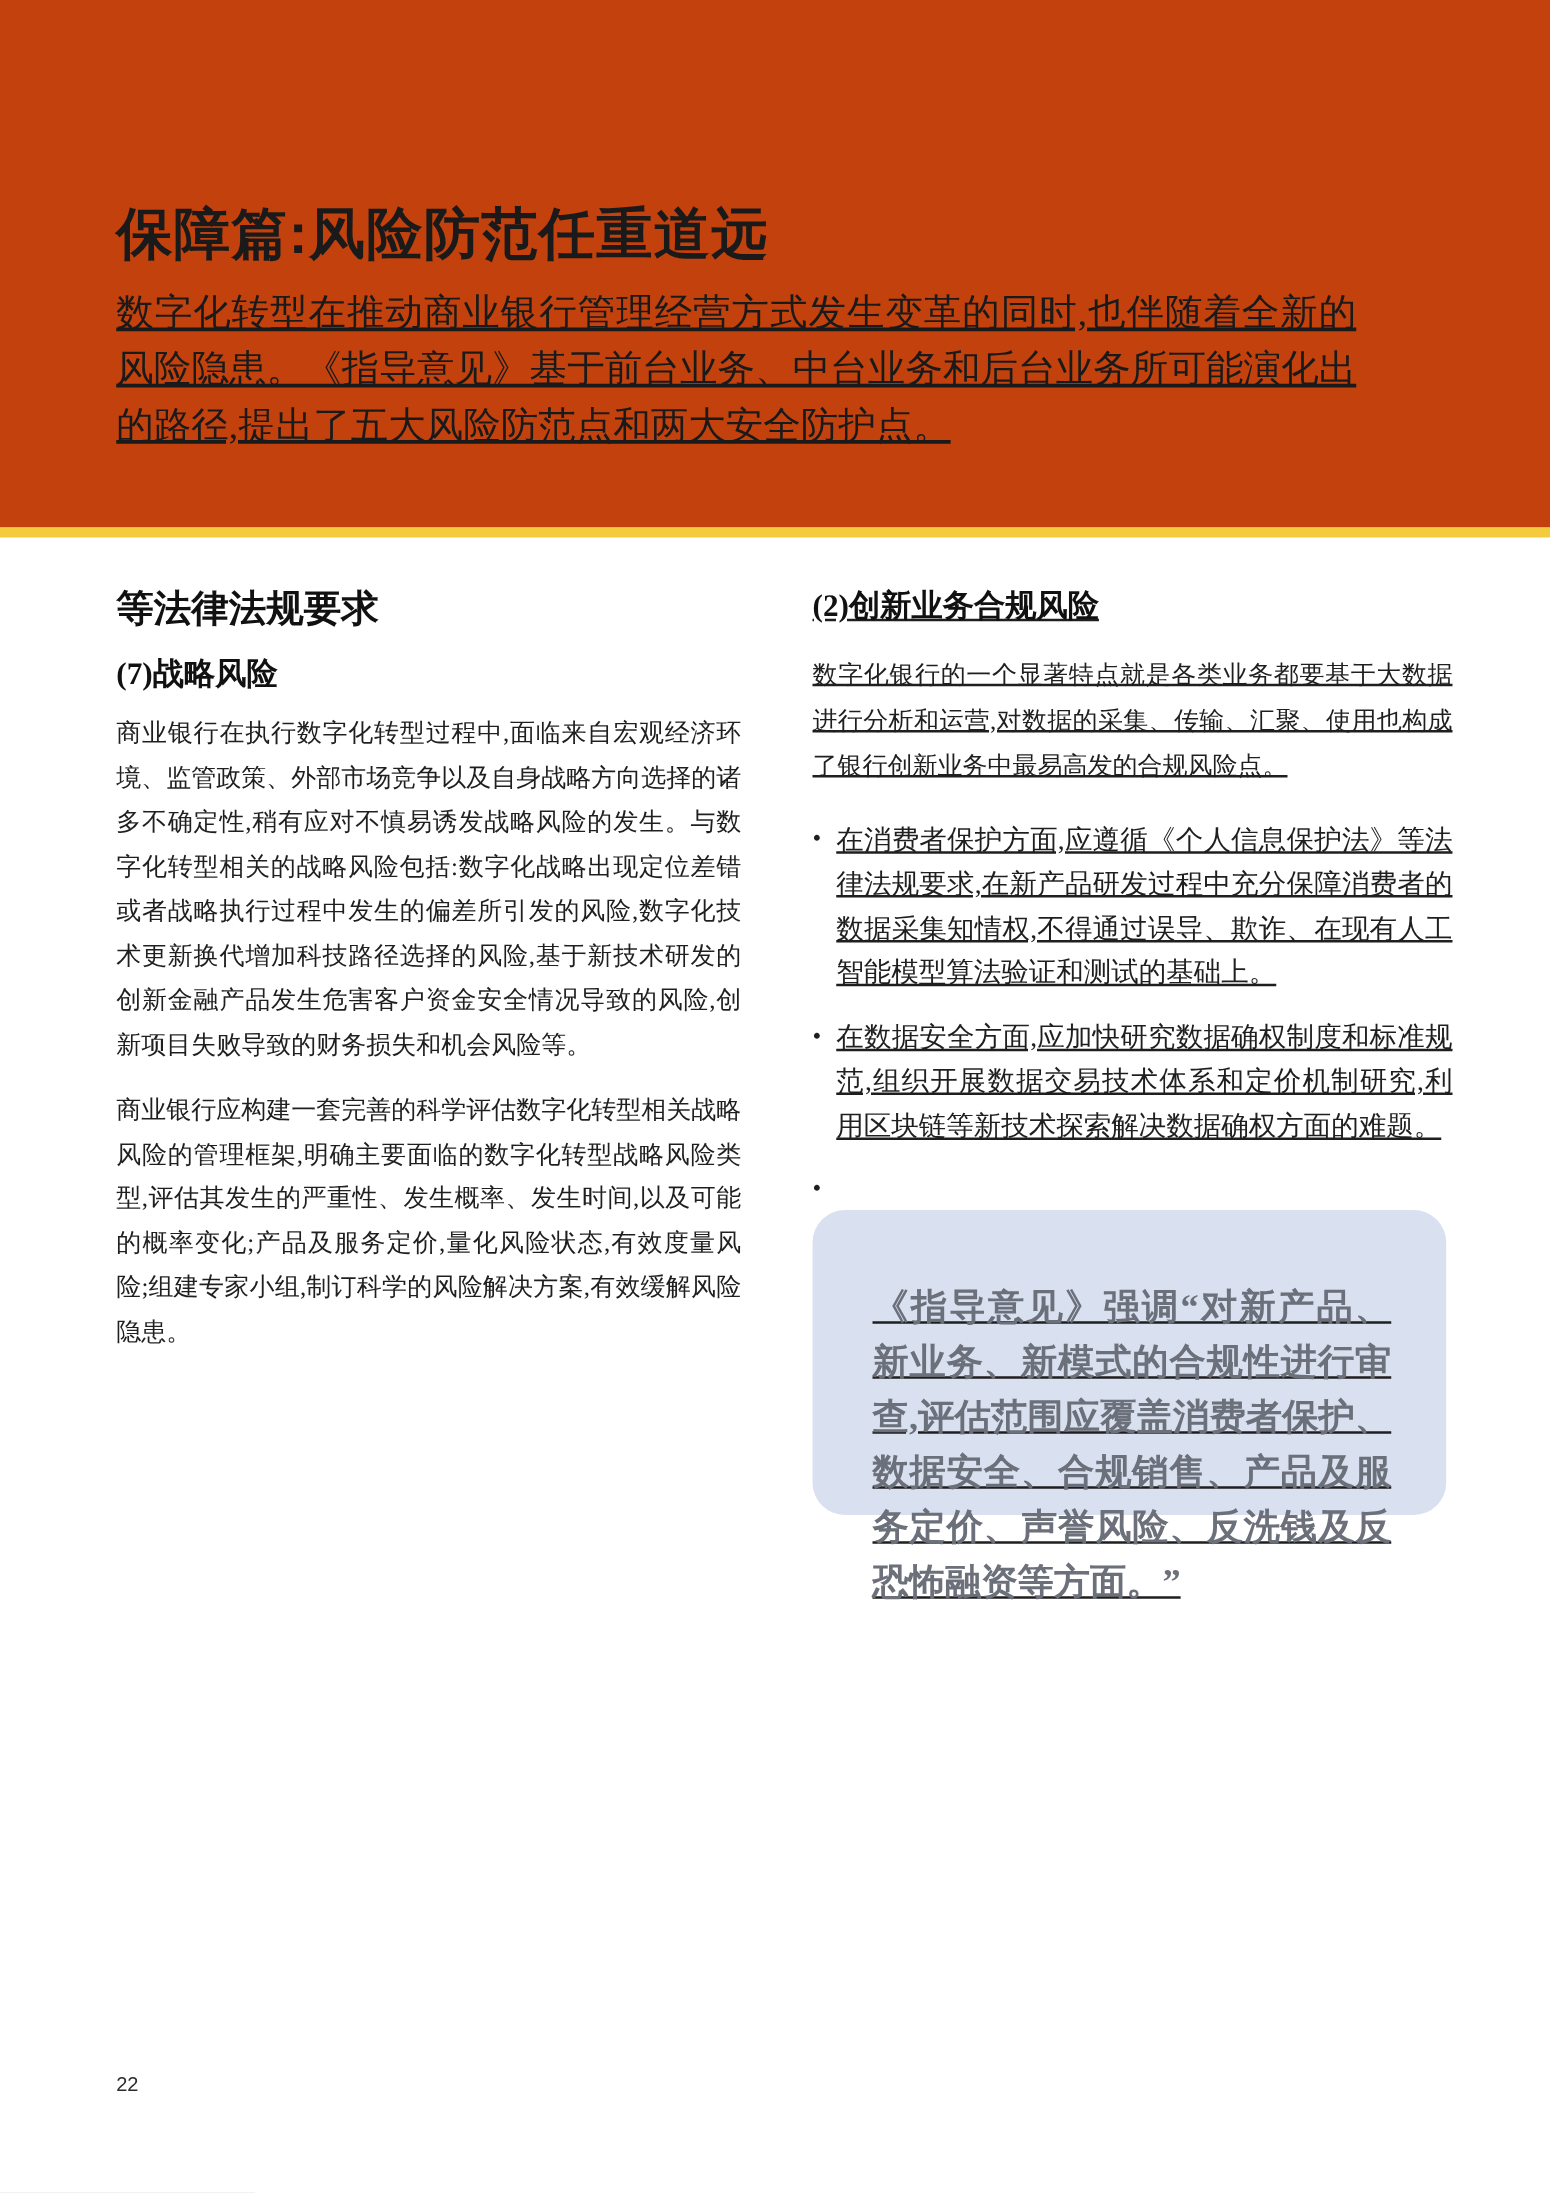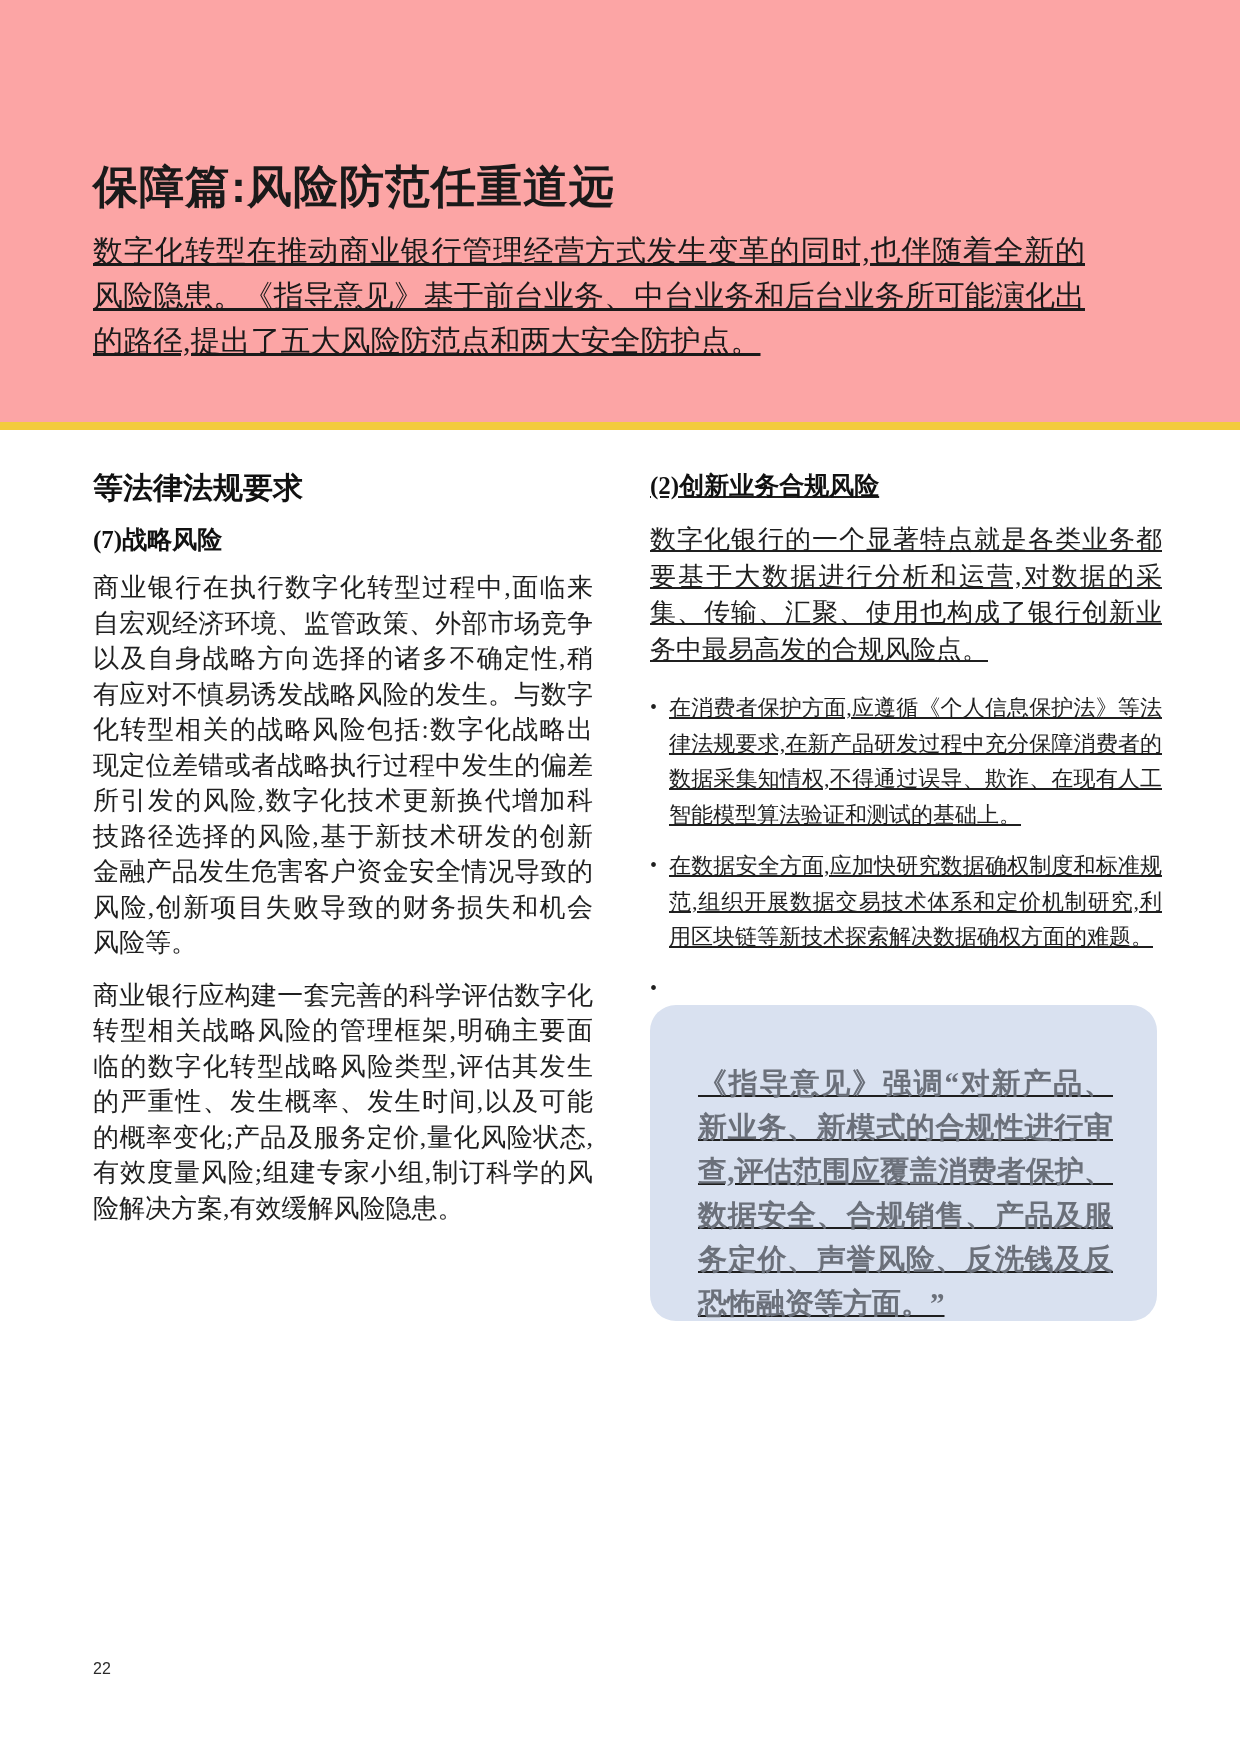--- a/index.html
+++ b/index.html
@@ -59,21 +59,21 @@
   .sub-title {
     font-size:25px;
     font-weight:700;
     line-height:32px;
     color:#111;
     margin-bottom:14px;
   }
   .col-right .sub-title { margin-bottom:20px; }
 
   .body-p {
-    font-size:26px;
+    font-size:20px;
     line-height:35.5px;
     text-align:justify;
     margin-bottom:17px;
     color:#1f1f1f;
   }
   .col-right .intro-p { line-height:36.5px; margin-bottom:22px; }
 
   
   .bullets { list-style:none; }
   .bullets li {
@@ -89,21 +89,21 @@
     position:absolute;
     left:0; top:0;
     font-size:20px;
     line-height:35.5px;
   }
 
   
   .quote-box {
     margin-top:50px;
     width:507px;
-    height:316px;
+    height:244px;
     background:#D9E1F0;
     border-radius:26px;
     padding:56px 44px 0 48px;
   }
   .quote-box p {
     font-size:29px;
     font-weight:700;
     line-height:44px;
     color:#6B707A;
     text-align:justify;
@@ -117,21 +117,21 @@
     font-family:"Liberation Sans", sans-serif;
     font-size:16px;
     color:#2b2b2b;
   }
 </style>
 </head>
 <body>
 
 <div class="page">
 
-  <header class="hero" style="background: #fca5a5; color: rgb(26, 26, 26);">
+  <header class="hero" style="background: #c2410c; color: rgb(26, 26, 26);">
     <h1>保障篇:风险防范任重道远</h1>
     <p class="hero-intro">数字化转型在推动商业银行管理经营方式发生变革的同时,也伴随着全新的风险隐患。《指导意见》基于前台业务、中台业务和后台业务所可能演化出的路径,提出了五大风险防范点和两大安全防护点。</p>
   </header>
   <div class="hero-edge" style="background: rgb(243, 203, 61);"></div>
 
   <main class="columns">
 
     <section class="col-left">
       <h2 class="section-title">等法律法规要求</h2>
       <h3 class="sub-title">(7)战略风险</h3>

